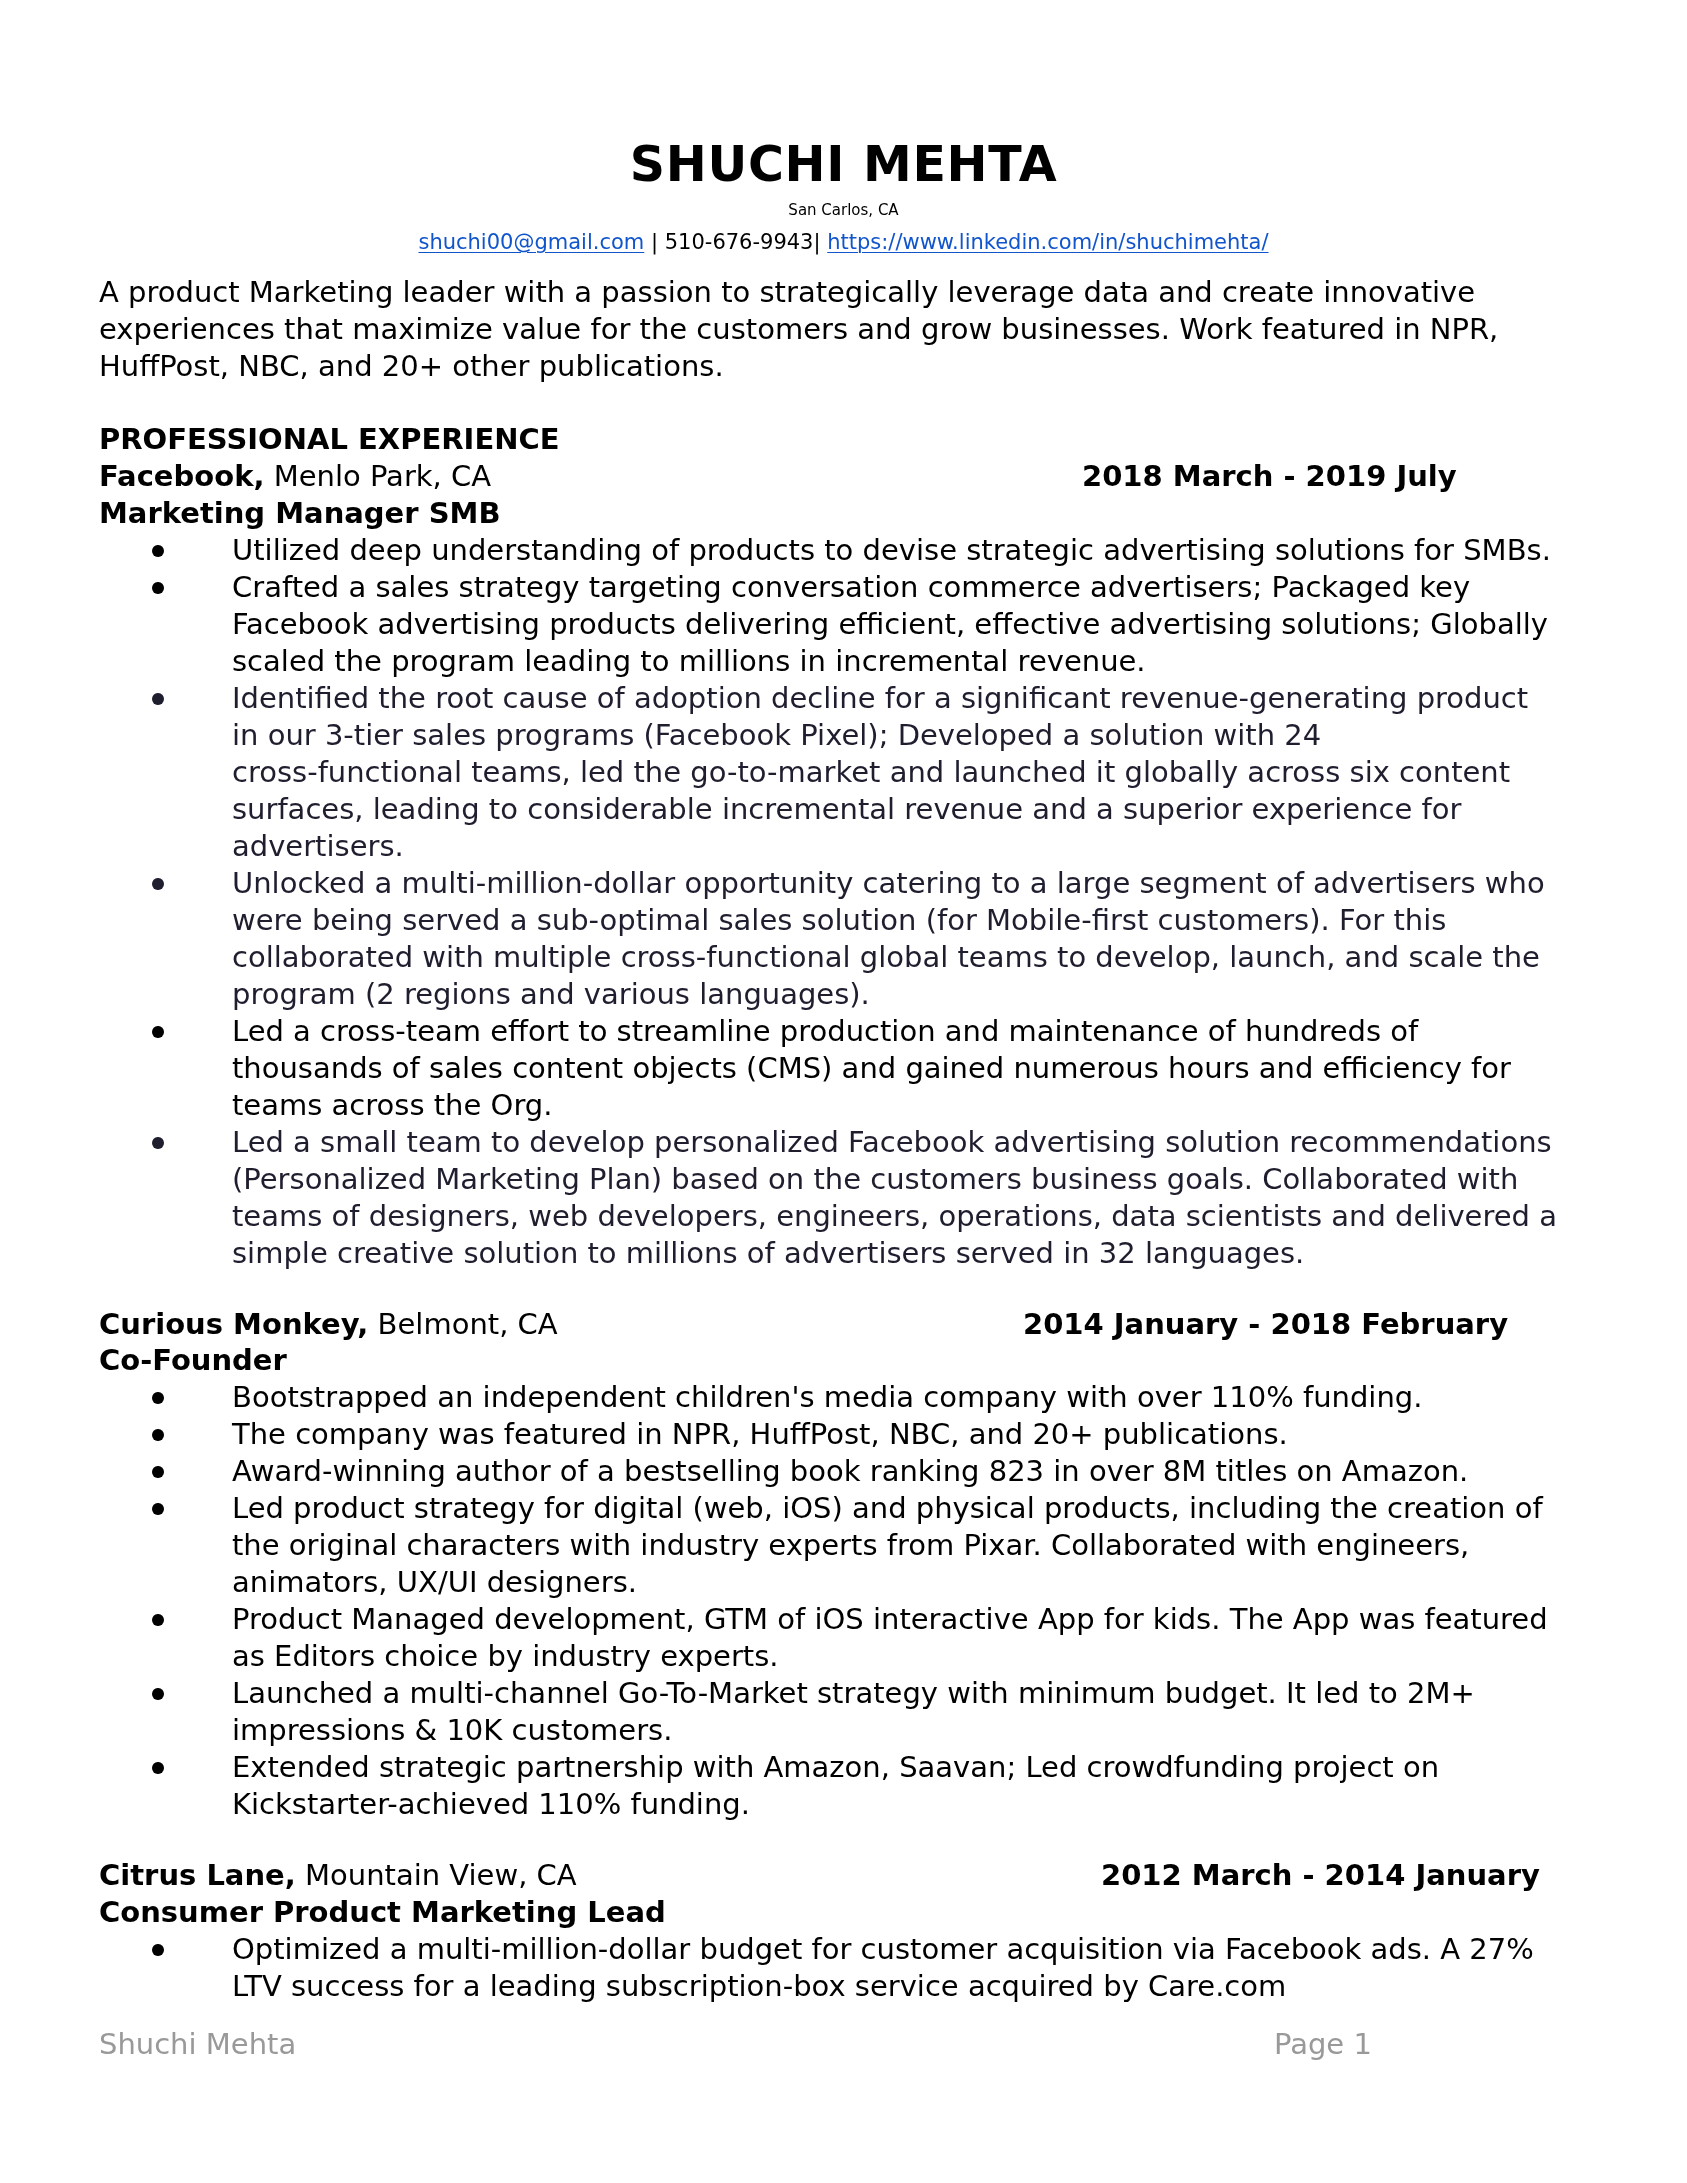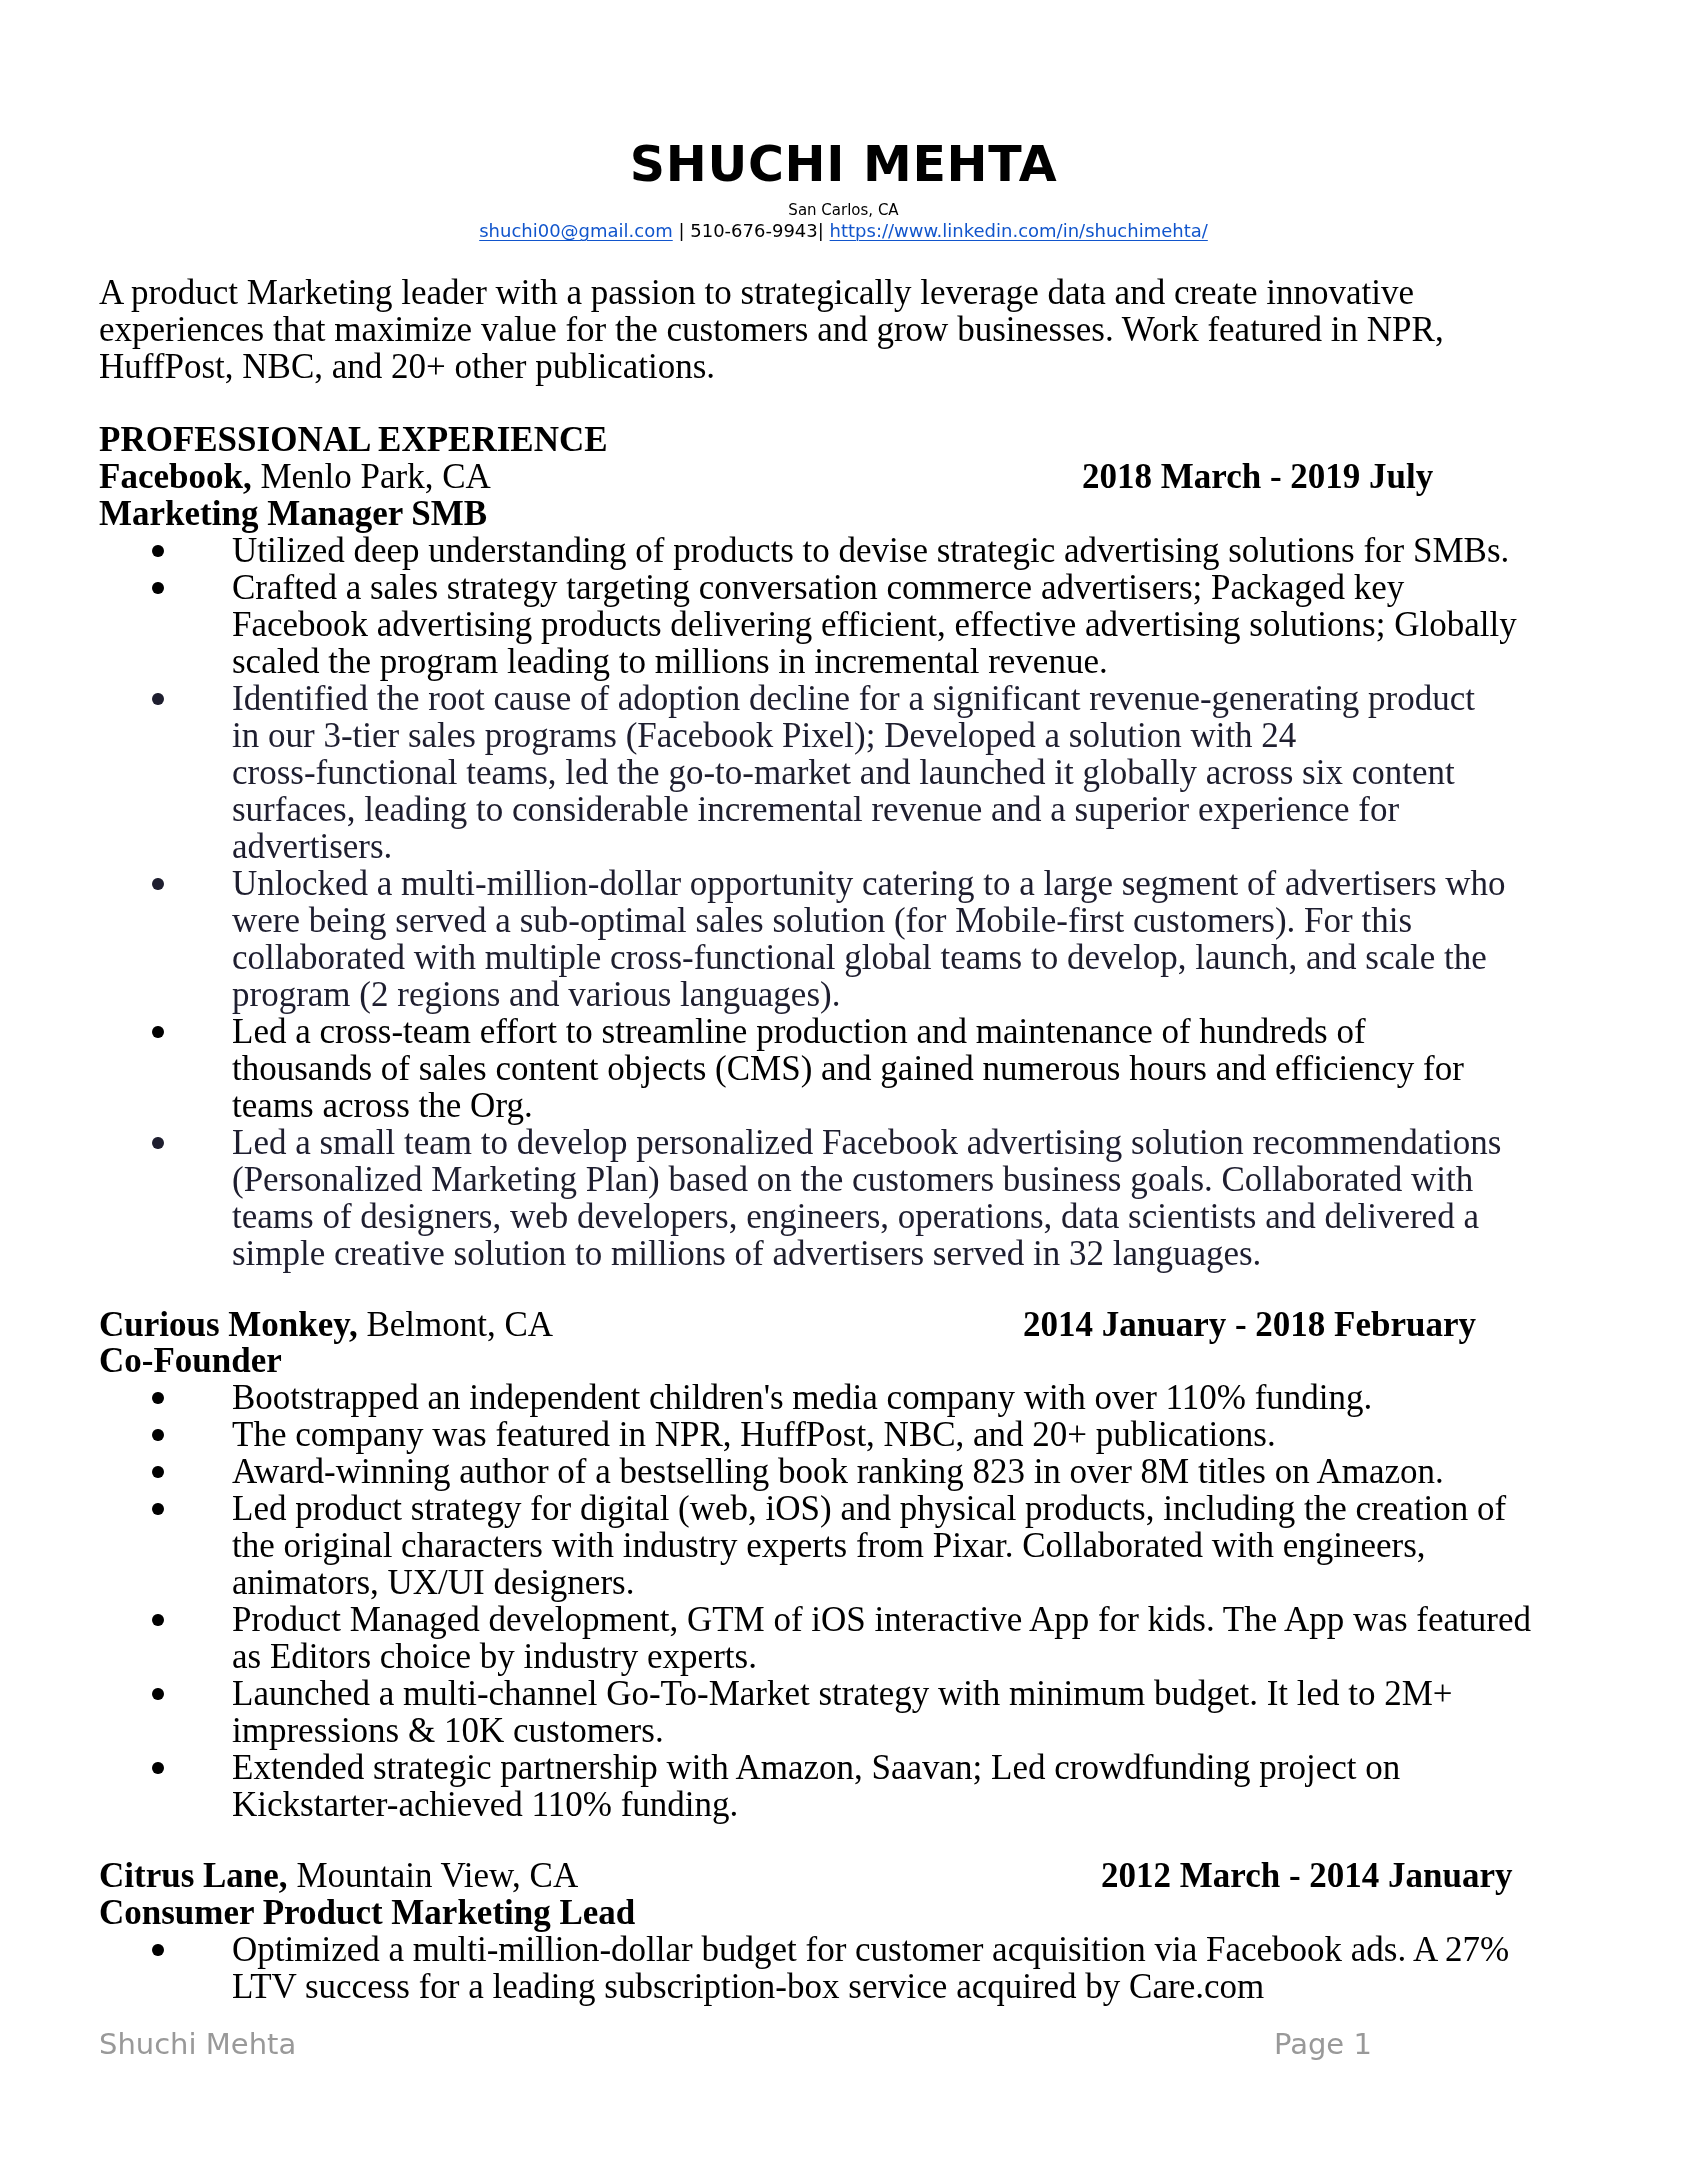--- a/index.html
+++ b/index.html
@@ -4,23 +4,23 @@
 <style>
   html, body { margin: 0; padding: 0; background: #ffffff; }
   body {
     width: 1687px; height: 2183px; position: relative; overflow: hidden;
     font-family: "DejaVu Sans", sans-serif; color: #000000;
   }
   .page { position: absolute; left: 0; top: 0; width: 1687px; height: 1746px; }
   .center { position: absolute; left: 0; width: 1687px; text-align: center; white-space: nowrap; }
   .name { top: 132px; font-size: 49px; font-weight: bold; line-height: 66px; letter-spacing: 0.7px; }
   .location { top: 196px; font-size: 15px; line-height: 29px; }
-  .contact { top: 216px; font-size: 18px; line-height: 29px; }
+  .contact { top: 228px; font-size: 21px; line-height: 29px; }
   .link { color: #1155cc; text-decoration: underline; text-decoration-thickness: 1.3px; text-underline-offset: 3.3px; }
-  .body-text { font-size: 35px; line-height: 37px; font-family: Liberation Serif, serif; }
+  .body-text { font-size: 29px; line-height: 37px; }
   .summary { position: absolute; left: 99px; top: 274px; width: 1489px; }
   .summary p { margin: 0; white-space: nowrap; }
   .section-title { position: absolute; left: 99px; top: 421px; font-weight: bold; white-space: nowrap; }
   .job-row { position: absolute; left: 99px; white-space: nowrap; }
   .job-row .company { font-weight: bold; }
   .job-date { position: absolute; font-weight: bold; white-space: nowrap; }
   .job-title { position: absolute; left: 99px; font-weight: bold; white-space: nowrap; }
   .bullets { position: absolute; left: 99px; margin: 0; padding: 0; list-style: none; }
   .bullets li { position: relative; padding-left: 101px; }
   .bullets li .dot {

